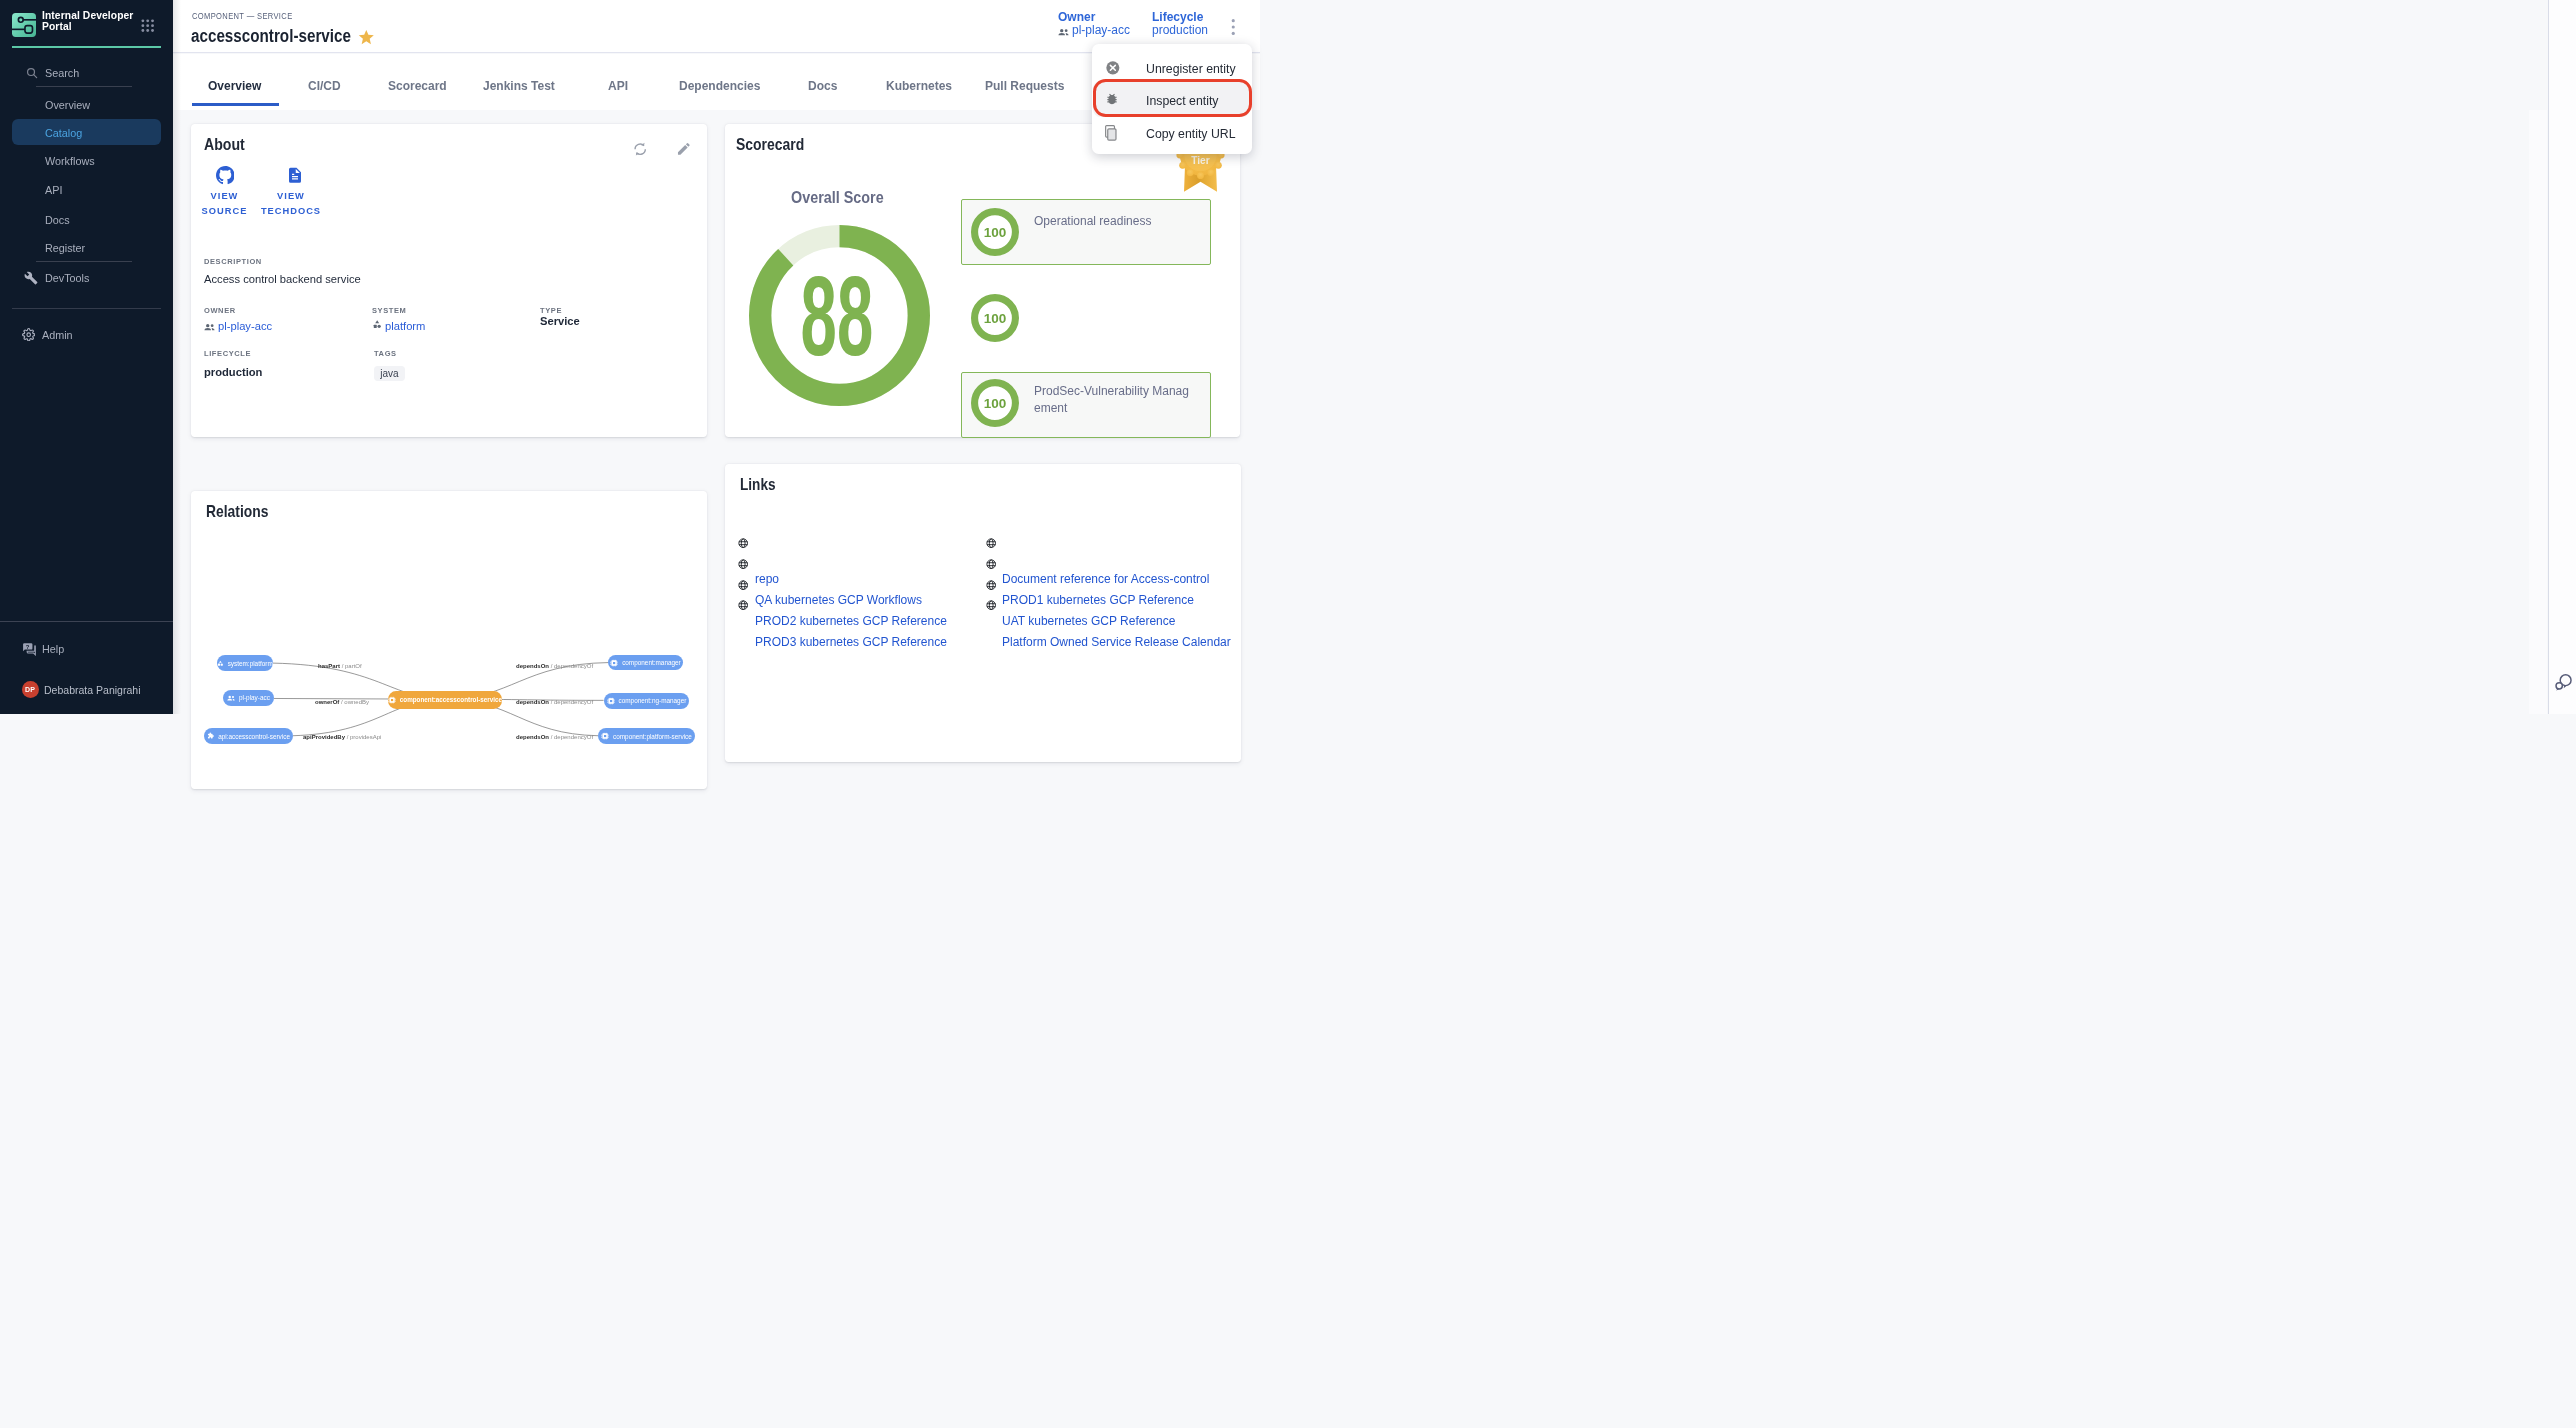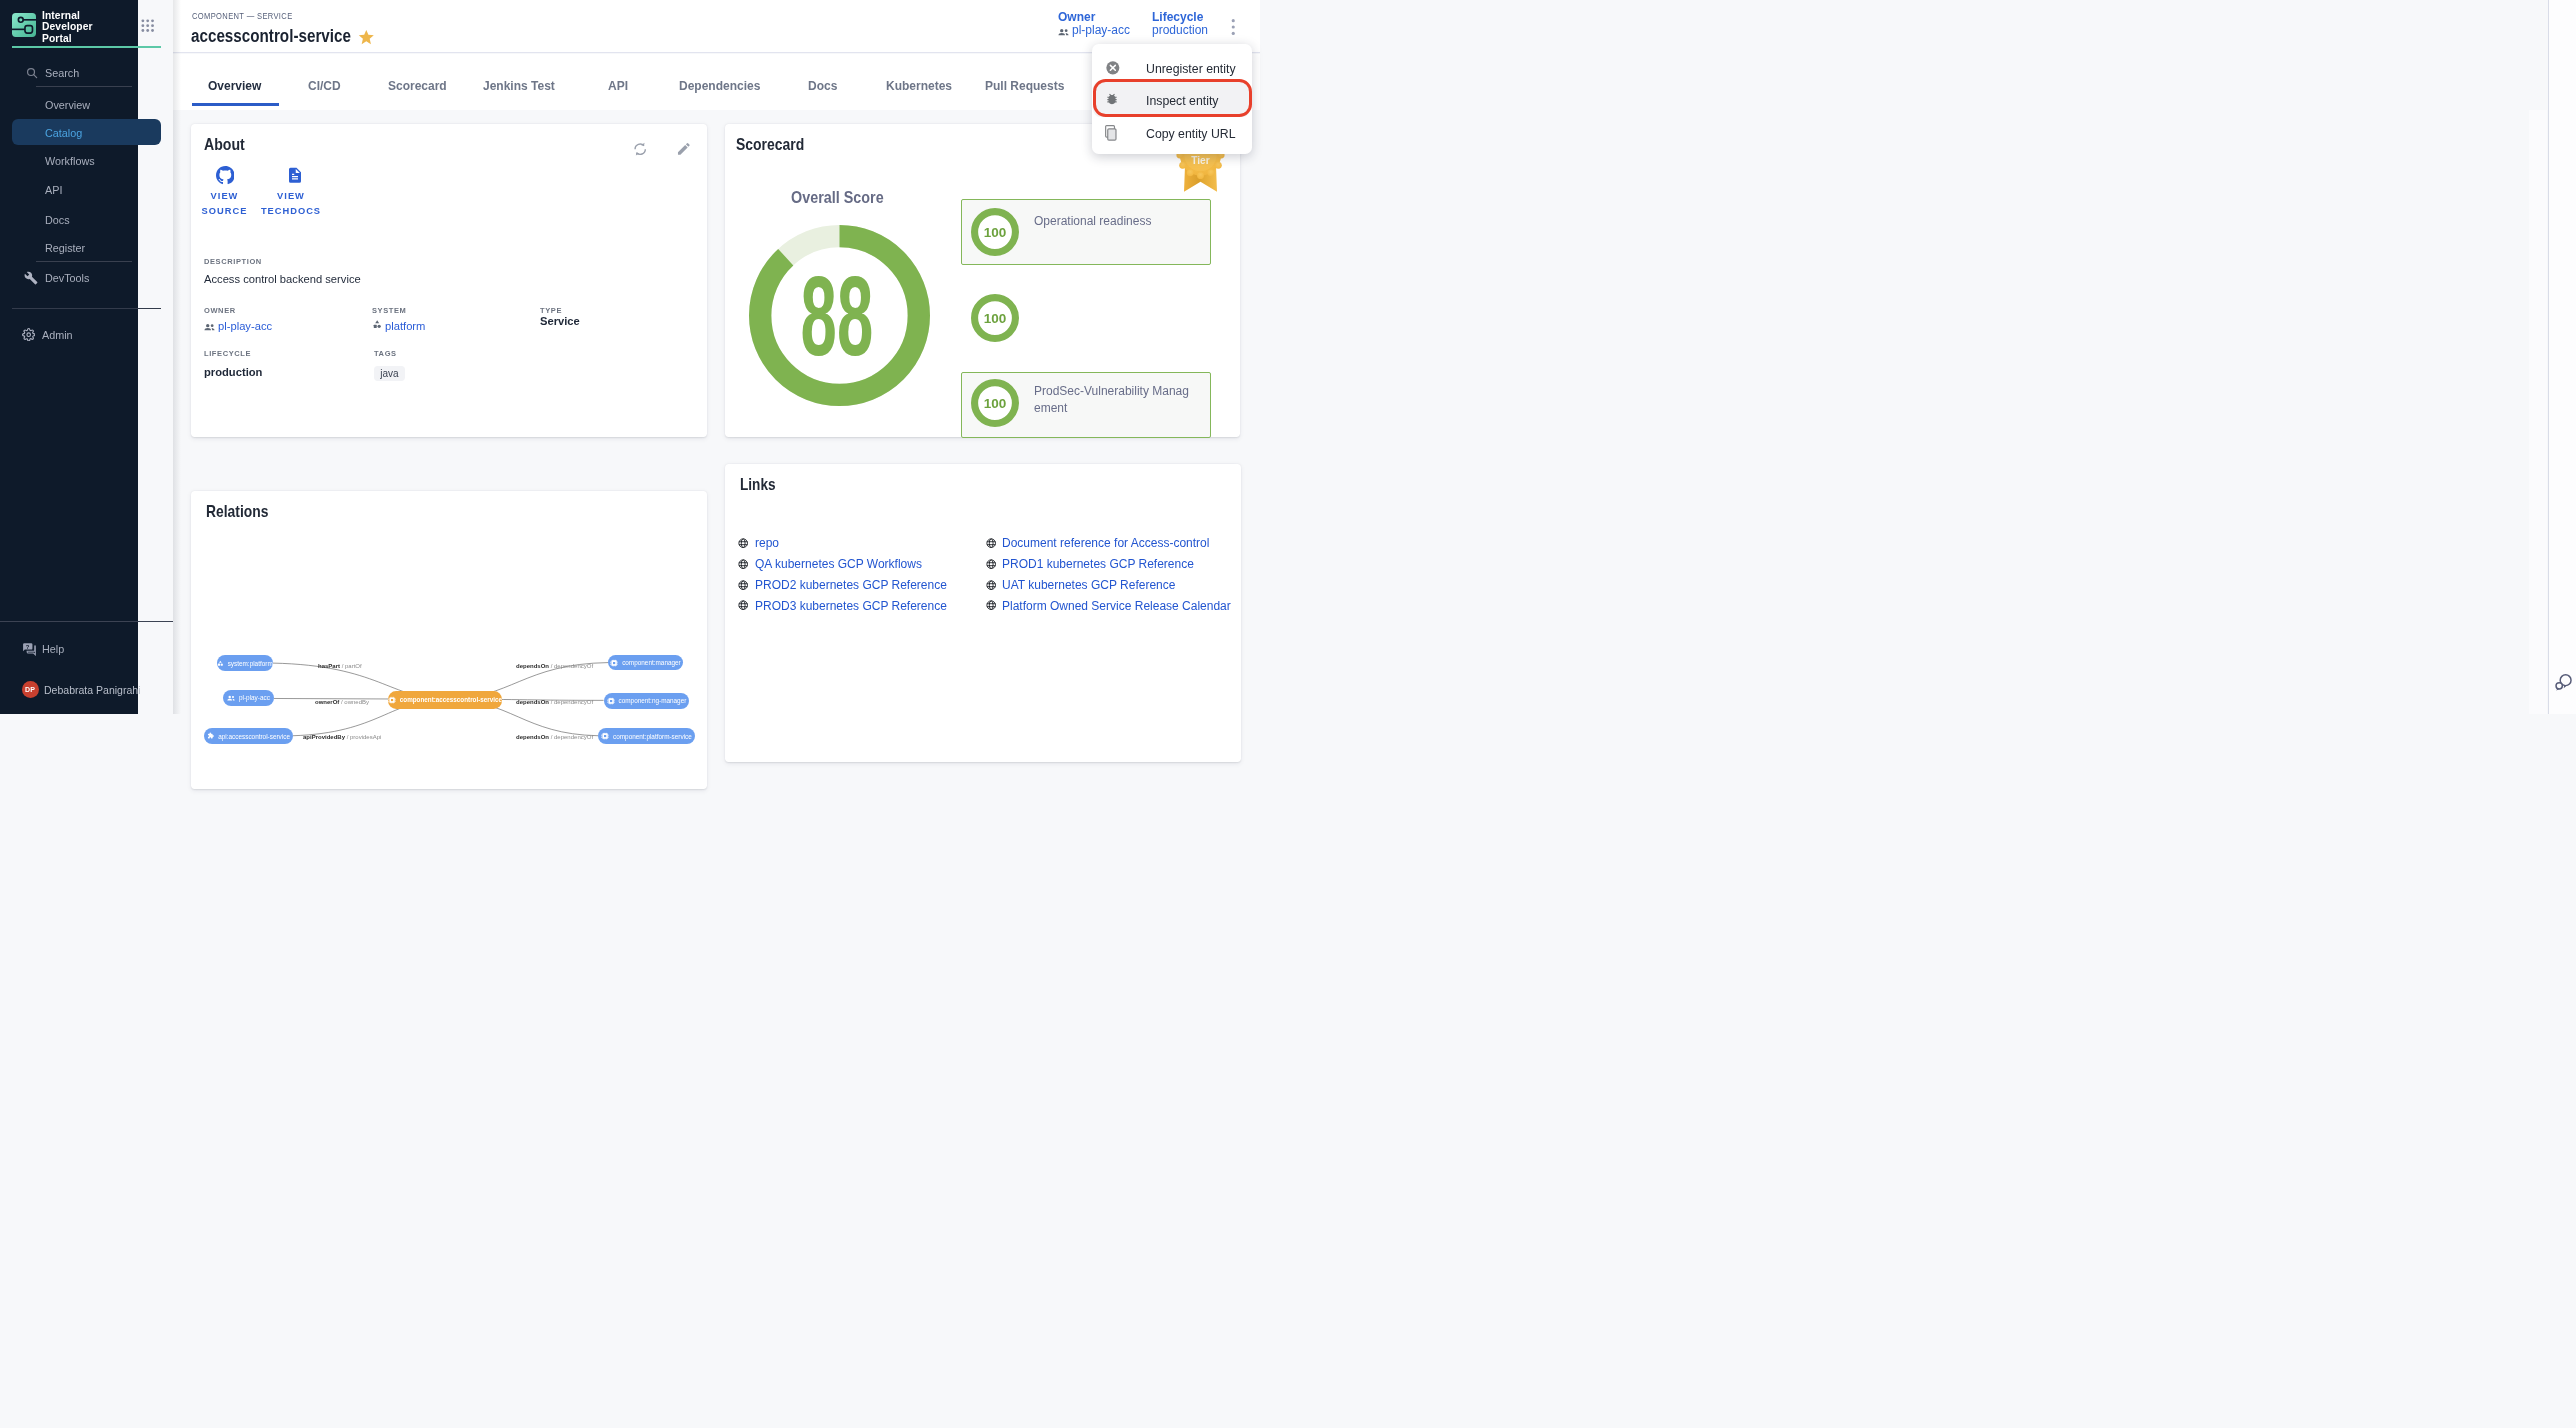--- a/index.html
+++ b/index.html
@@ -1,19 +1,19 @@
 <!DOCTYPE html>
 <html style="font-size:12px"><head>
 <meta charset="utf-8">
 <style>
   * { margin:0; padding:0; box-sizing:border-box; }
   html,body { width:1288px; height:714px; overflow:hidden; font-family:"Liberation Sans", sans-serif; background:#f7f8fa; }
   .abs { position:absolute; }
   
-  .sidebar { position:absolute; left:0; top:0; width:138px; height:714px; background:#0e1a2a; z-index:5; }
+  .sidebar { position:absolute; left:0; top:0; width:173px; height:714px; background:#0e1a2a; z-index:5; }
   .logo { position:absolute; left:12px; top:13px; width:24px; height:24px; border-radius:3.7px; background:linear-gradient(135deg,#8ce8cd 0%,#62cbab 55%,#47b493 100%); }
   .brand { position:absolute; left:42px; top:9.7px; color:#fff; font-size:11.2px; font-weight:bold; line-height:11.6px; letter-spacing:0.1px;}
   .tealline { position:absolute; left:12px; top:46px; width:149px; height:1.9px; background:#5cc8a7; }
   .snav { color:#a9afbd; font-size:10.8px; }
   .sdiv { position:absolute; background:#39404f; height:0.7px; }
   .catalog { position:absolute; left:12px; top:119px; width:149px; height:26px; background:#1a3a5e; border-radius:6px; }
   .dp { position:absolute; left:21.6px; top:681px; width:17px; height:17px; border-radius:50%; background:#c8402f; color:#fff; font-size:7px; font-weight:bold; text-align:center; line-height:17px; letter-spacing:0.2px;}
   .header { position:absolute; left:173px; top:0; width:1087px; height:53px; background:#fff; border-bottom:0.7px solid #e2e4ef; z-index:2;}
   .hshadow { position:absolute; left:173px; top:0; width:7.5px; height:714px; background:linear-gradient(90deg,rgba(13,22,38,.10),rgba(13,22,38,0)); z-index:4; pointer-events:none;}
   .tabs { position:absolute; left:173px; top:54px; width:1087px; height:56px; background:#fff; z-index:1;}
@@ -24,21 +24,21 @@
   .card { position:absolute; background:#fff; border-radius:3.7px; box-shadow:0 0.7px 1.5px rgba(25,35,60,.10), 0 1.5px 5.2px rgba(25,35,60,.07); }
   .cardtitle { position:absolute; font-size:17px; font-weight:bold; color:#222936; transform-origin:0 50%; white-space:nowrap;}
   .label { position:absolute; font-size:7.5px; font-weight:bold; color:#6c7380; letter-spacing:0.6px; }
   .blue { color:#2a5cd7 !important; }
   .val { position:absolute; font-size:11.2px; color:#1e2737; }
   
   .menu { position:absolute; left:1092px; top:44px; width:160px; height:110px; background:#fff; border-radius:6.7px; box-shadow:0 2.2px 10.4px rgba(30,35,60,.22); z-index:10; }
   .menuitem { position:absolute; left:0; font-size:12.3px; color:#252b36; }
   .redbox { position:absolute; left:1093px; top:79px; width:159px; height:38px; border:3.4px solid #e8402b; border-radius:12.7px; z-index:12; }
   
-  .linkrow { position:absolute; font-size:12px; color:#2255d0; white-space:nowrap; }
+  .linkrow { position:absolute; font-size:12px; color:#2255d0; white-space:nowrap;margin-top:36px; }
   
   .pill { position:absolute; border-radius:8.2px; color:#fff; font-size:6.4px; display:flex; align-items:center; justify-content:center; gap:3.7px; white-space:nowrap; z-index:3;}
   .pblue { background:#6b9ff0; }
   .edge-label { position:absolute; font-size:6px; color:#8a8a8a; white-space:nowrap; z-index:2;}
   .edge-label b { color:#2d2d2d; }
 </style>
 </head>
 <body>
 
 <div class="sidebar">

